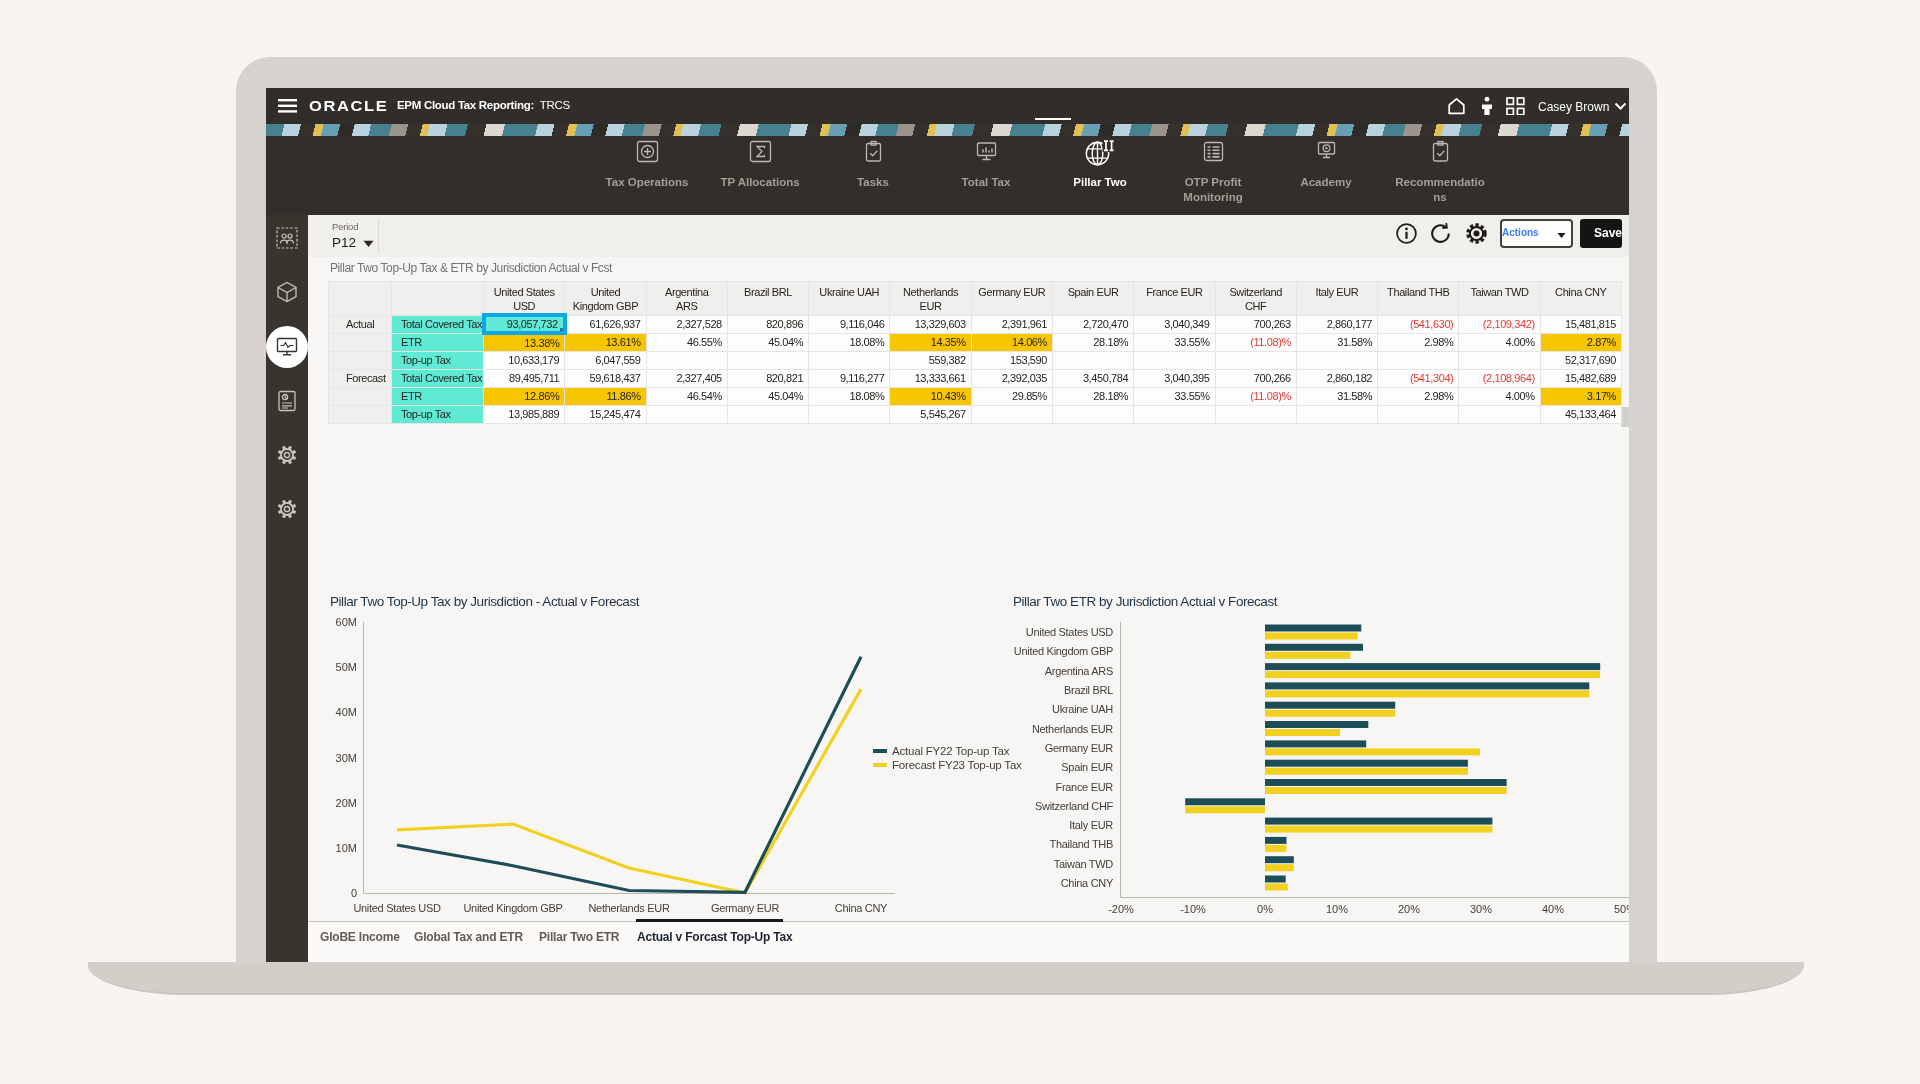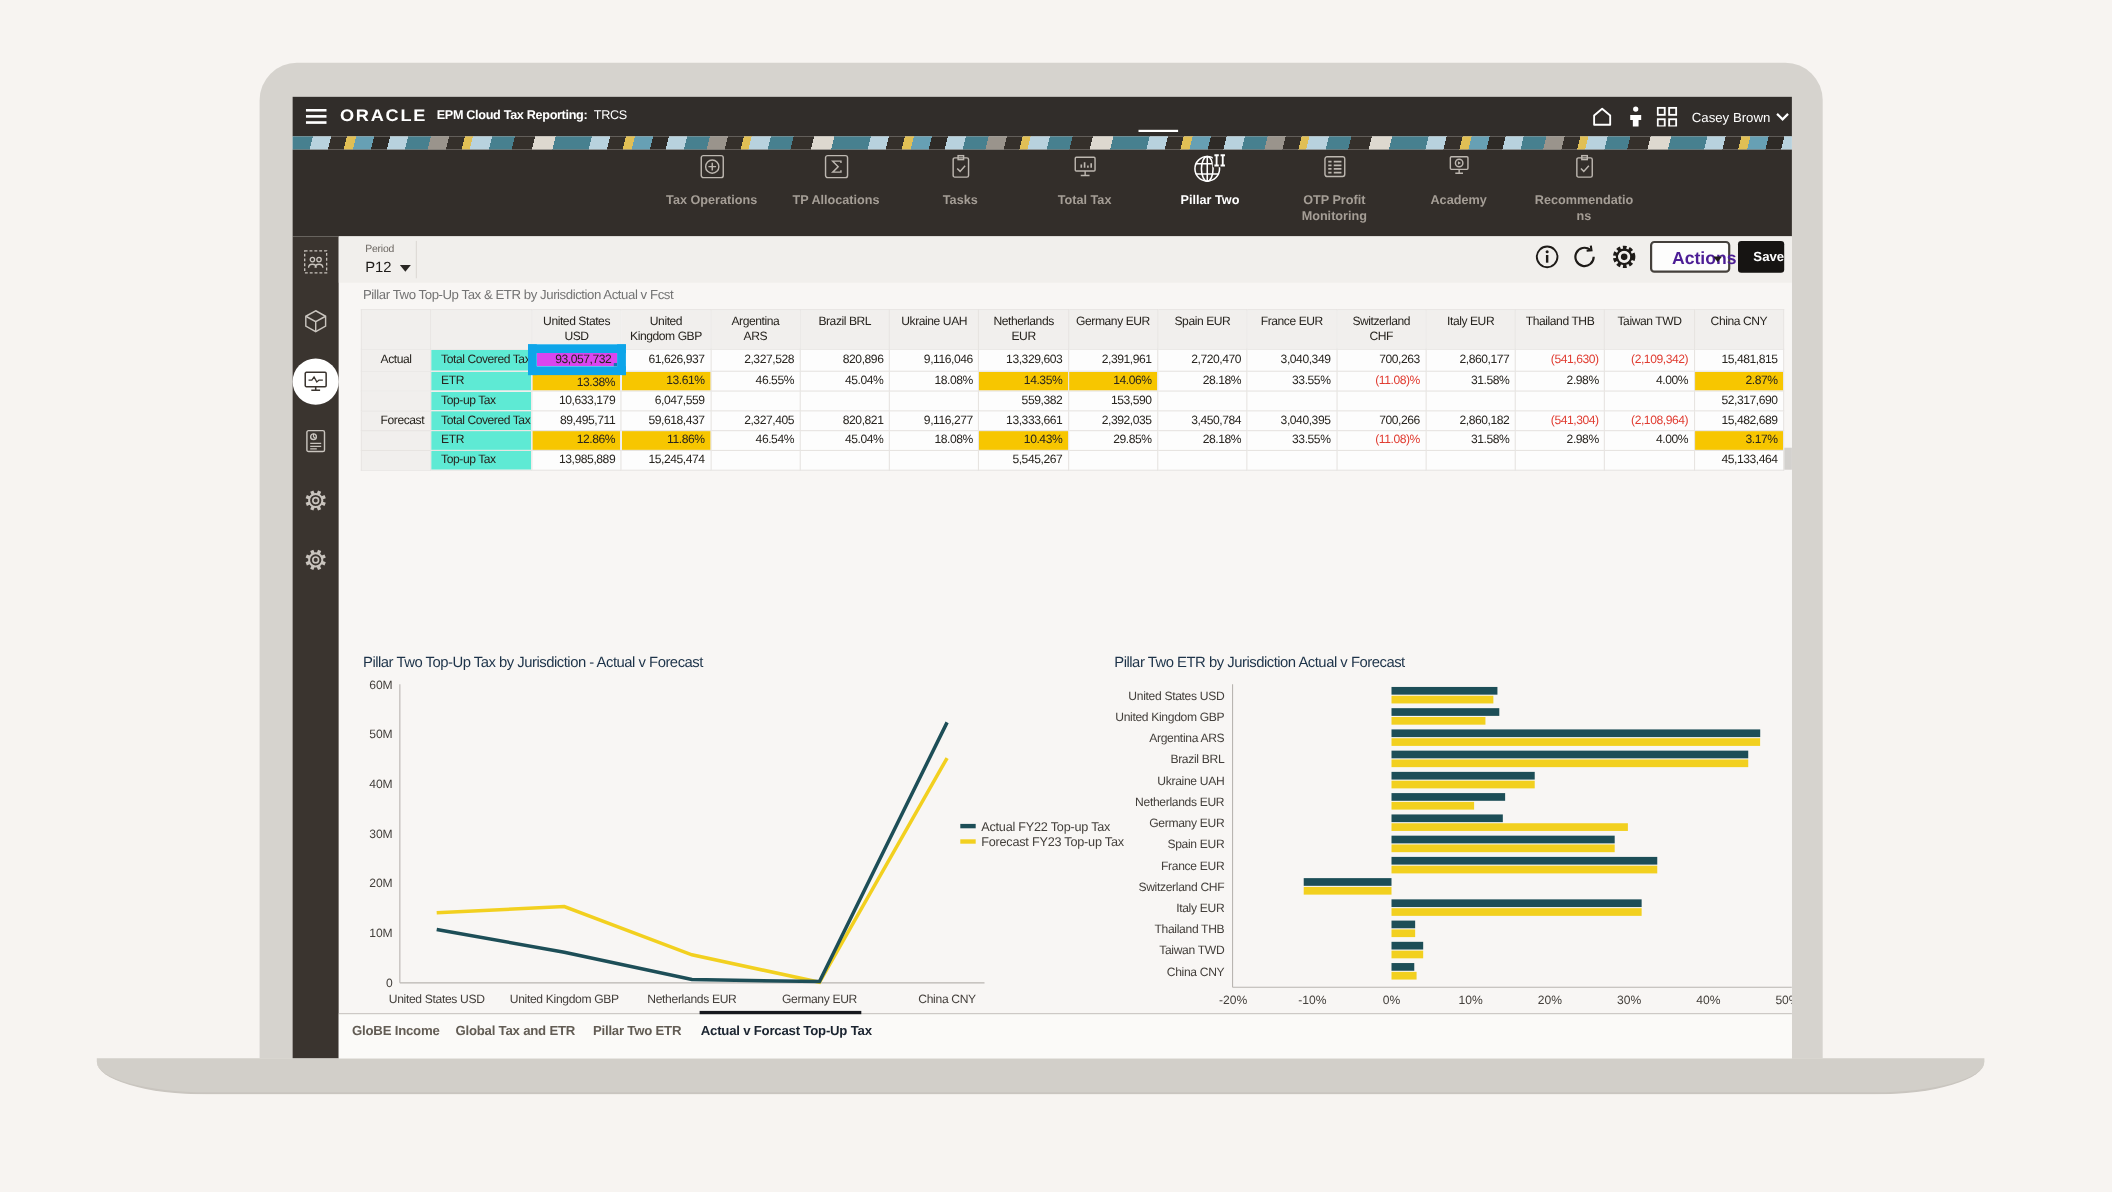--- a/index.html
+++ b/index.html
@@ -39,21 +39,21 @@
   
   table#grid { position:absolute; left:328px; top:281px; width:1294px; border-collapse:collapse; table-layout:fixed;
                font-size:11px; letter-spacing:-0.4px; color:#27241f; background:#fdfdfd; }
   #grid td, #grid th { border:1px solid #e7e4e1; overflow:hidden; white-space:nowrap; }
   #grid th { height:32px; background:#f1efed; font-weight:normal; text-align:center; vertical-align:top; padding-top:3px; line-height:14px; }
   #grid td { height:18px; text-align:right; padding-right:5px; }
   #grid td.lbl1 { background:#f1efed; text-align:left; padding-left:17px; }
   #grid td.lbl2 { background:#5eead4; text-align:left; padding-left:9px; }
   #grid td.y { background:#f7c600; }
   #grid td.r { color:#e03c31; }
-  #grid td.sel { background:#d946ef; border:8px solid #0ea5e9; position:relative; }
+  #grid td.sel { background:#5eead4; border:4px solid #0ea5e9; position:relative; }
 
   .charttitle { position:absolute; font-size:13.5px; letter-spacing:-0.45px; color:#1d3349; }
 
   
   #tabline { left:308px; top:921px; width:1321px; height:1px; background:#c8c5c1; }
   #tabactive { left:636px; top:919px; width:147px; height:3px; background:#16181d; }
   .tab { position:absolute; top:930px; font-size:12px; font-weight:bold; letter-spacing:-0.2px; color:#625c54; }
   .tab.active { color:#1b2430; }
 </style>
 </head>
@@ -232,21 +232,21 @@
     <path d="M17.2 1.2 l0.6 4.4 -4.4 0.4" stroke-width="1.9"></path>
   </svg>
   <svg class="abs" style="left:1156px; top:6px;" width="25" height="25" viewBox="0 0 25 25">
     <g fill="none" stroke="#1e1b18" stroke-width="2">
       <circle cx="12.5" cy="12.5" r="8" stroke-dasharray="3.1 2.1" stroke-width="4.4"></circle>
       <circle cx="12.5" cy="12.5" r="6.6" stroke-width="2"></circle>
     </g>
     <circle cx="12.5" cy="12.5" r="3" fill="#1e1b18"></circle>
   </svg>
   <div class="abs" style="left:1192px; top:4px; width:73px; height:29px; background:#fdfdfc; border:2px solid #44403b; border-radius:4px; text-align:left;">
-    <span style="position:absolute; left:18px; top:6px; font-size:16px; font-weight:bold; color:#4c1d95;">Actions</span>
+    <span style="position:absolute; left:0; top:6px; font-size:10px; font-weight:bold; color:#3b82f6;">Actions</span>
     <svg style="position:absolute; right:5px; top:11px;" width="9" height="7" viewBox="0 0 10 7">
         <path d="M0.5 0.8 L5 6.4 L9.5 0.8 Z" fill="#1e1b18"></path>
       </svg>
   </div>
   <div class="abs" style="left:1272px; top:4px; width:42px; height:29px; background:#161412; border-radius:3px; color:#fff; font-size:12px; font-weight:bold; text-align:right; line-height:29px;">Save</div>
 </div>
 <div class="abs" style="left:1621px; top:407px; width:8px; height:20px; background:#d3d1ce;"></div>
 <div id="pagetitle" class="abs">Pillar Two Top-Up Tax &amp; ETR by Jurisdiction Actual v Fcst</div>
 
 <table id="grid">

